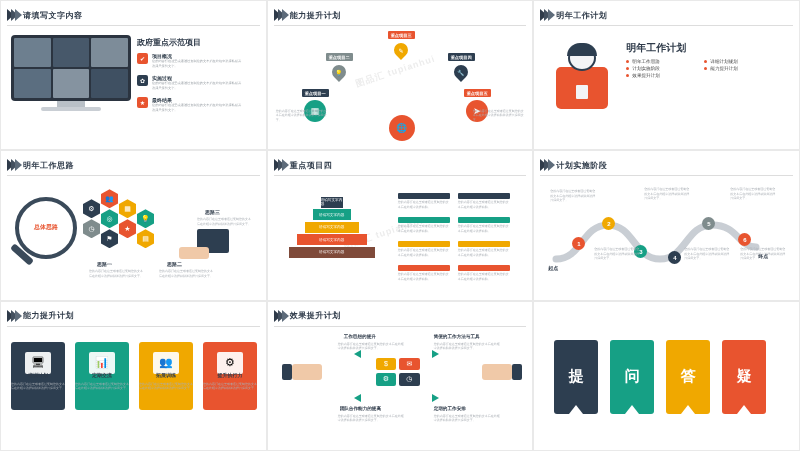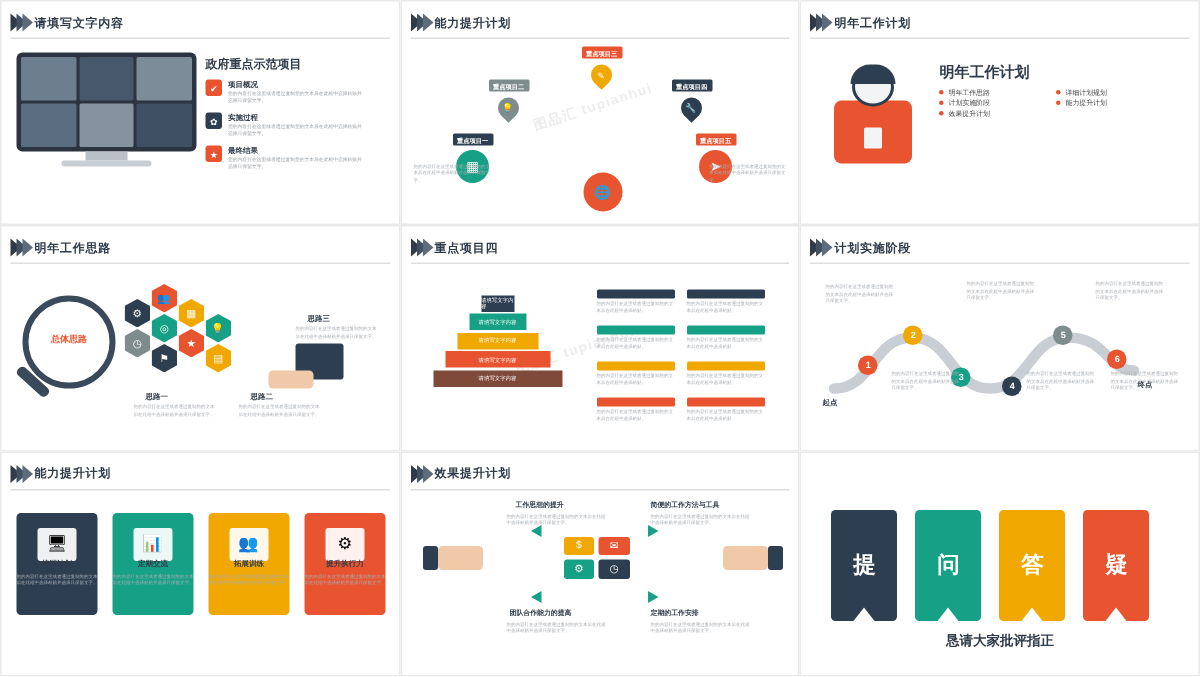--- a/index.html
+++ b/index.html
@@ -457,16 +457,15 @@
       <span class="qnotch"></span>
     </div>
     <div class="qbar" style="left:132px;background:#f0a800">
       <span class="qch">答</span>
       <span class="qnotch"></span>
     </div>
     <div class="qbar" style="left:188px;background:#e8542f">
       <span class="qch">疑</span>
       <span class="qnotch"></span>
     </div>
-    <div class="s9-foot">恳请大家批评指正</div>
   </div>
 
 </div>
 
 </body></html>

